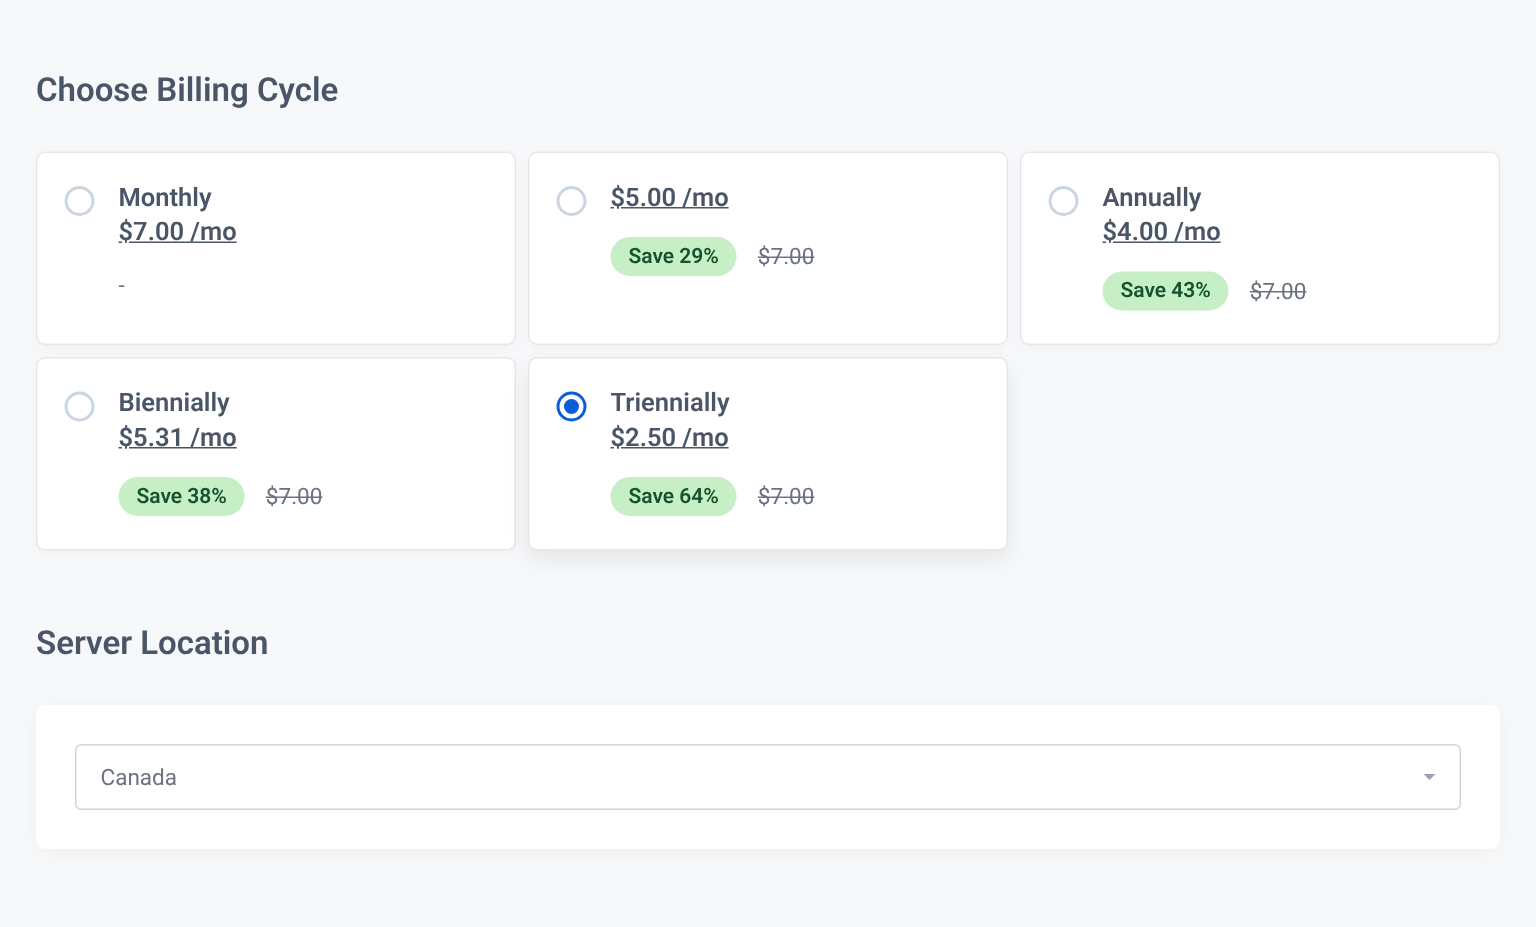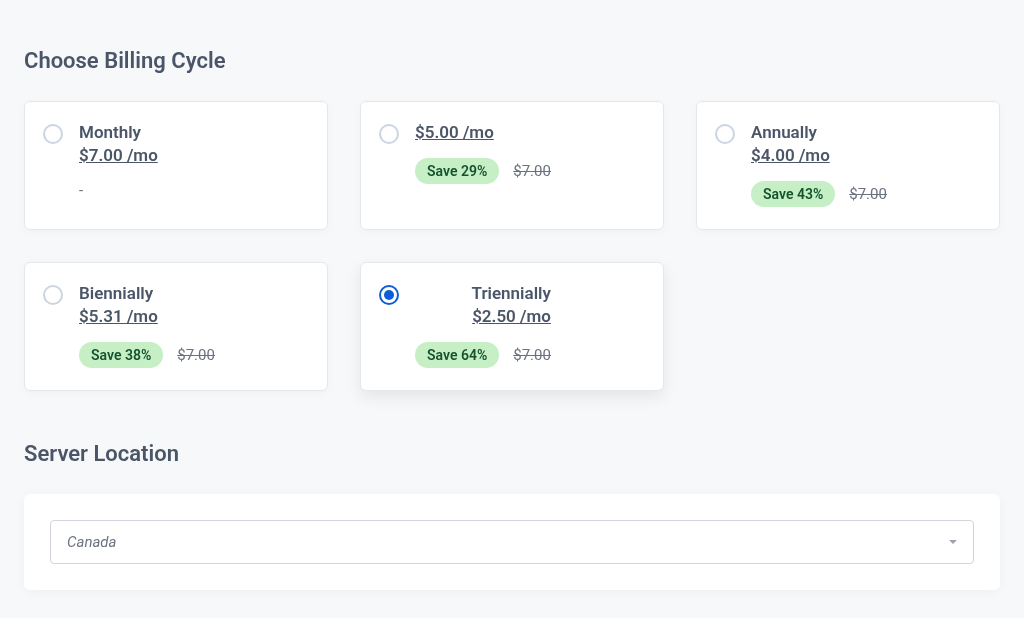--- a/index.html
+++ b/index.html
@@ -19,37 +19,36 @@
     }
     .section-title {
       font-size: 22px;
       font-weight: 600;
       color: #4a5568;
       margin-bottom: 28px;
     }
     .billing-grid {
       display: grid;
       grid-template-columns: repeat(3, 1fr);
-      gap: 32px;
+      gap: 8px;
       margin-bottom: 50px;
     }
     .billing-card {
       background: #ffffff;
       border: 1px solid #e5e7eb;
       border-radius: 6px;
       padding: 20px 18px 22px 18px;
       cursor: pointer;
       display: flex;
       align-items: flex-start;
       gap: 16px;
       box-shadow: 0 2px 8px rgba(0,0,0,0.03);
     }
     .billing-card.selected {
       box-shadow: 0 6px 16px rgba(0,0,0,0.08);
-      text-align: right;
     }
     .radio {
       width: 20px;
       height: 20px;
       border: 2px solid #cbd5e0;
       border-radius: 50%;
       flex-shrink: 0;
       margin-top: 2px;
       position: relative;
     }
@@ -121,21 +120,20 @@
       border: 1px solid #d1d5db;
       border-radius: 4px;
       padding: 12px 16px;
       font-size: 15px;
       color: #6b7280;
       background: #ffffff;
       cursor: pointer;
       display: flex;
       justify-content: space-between;
       align-items: center;
-      font-style: italic;
     }
     .caret-down {
       width: 0;
       height: 0;
       border-left: 4px solid transparent;
       border-right: 4px solid transparent;
       border-top: 4px solid #9ca3af;
     }
   </style>
 </head>

